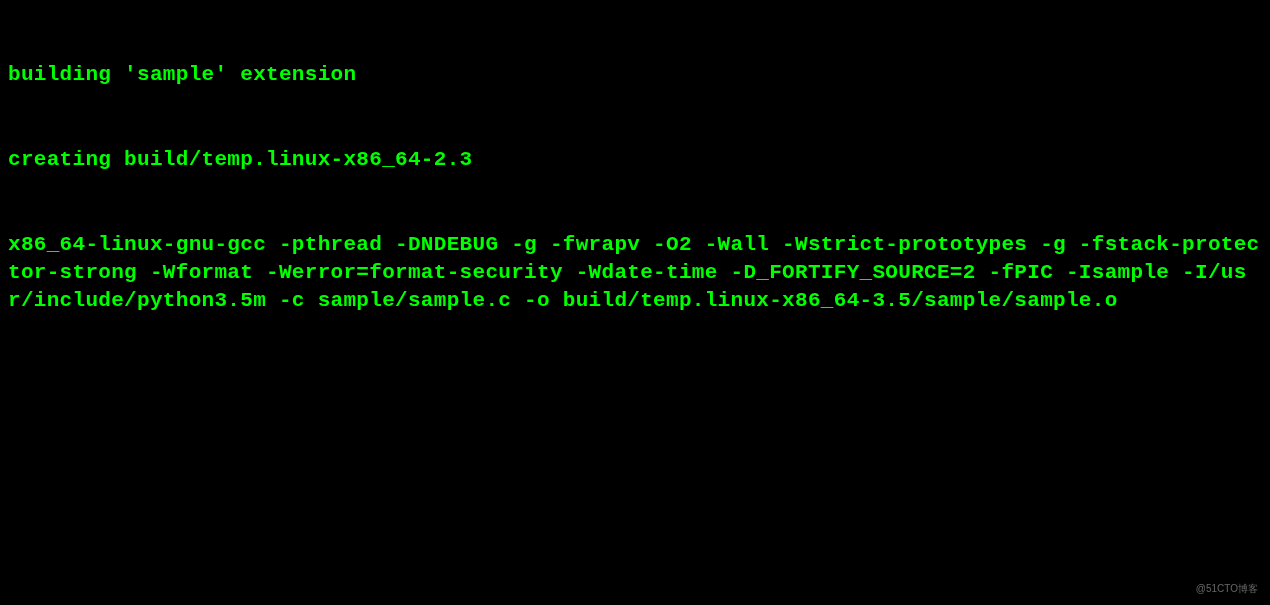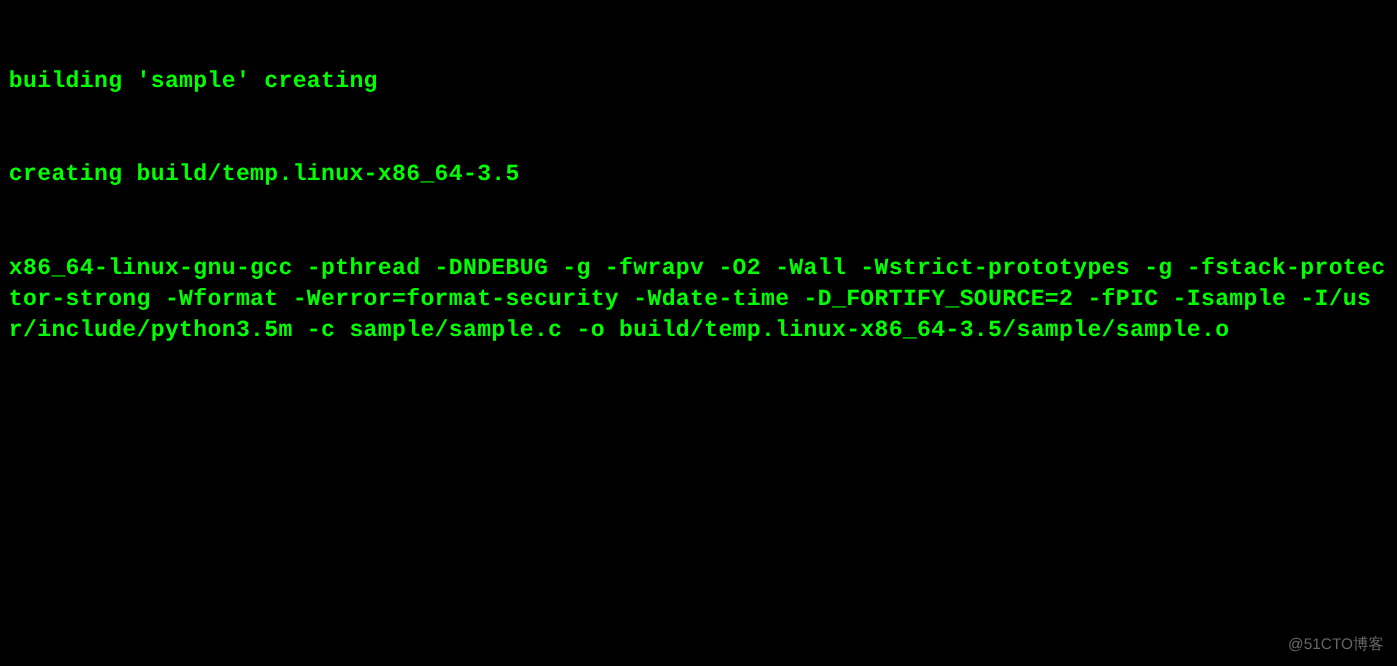--- a/index.html
+++ b/index.html
@@ -23,30 +23,30 @@
     .terminal-output {
       white-space: pre-wrap;
       word-break: break-all;
       letter-spacing: 0.3px;
     }
     .watermark {
       position: absolute;
       bottom: 10px;
       right: 12px;
       color: #aaa;
-      font-size: 14px;
+      font-size: 10px;
       font-weight: normal;
       font-family: sans-serif;
       opacity: 0.6;
     }
   </style>
 </head>
 <body>
 
 <div class="terminal-output">
-  <div>building 'sample' creating</div>
-  <div>creating build/temp.linux-x86_64-3.5</div>
+  <div>building 'sample' extension</div>
+  <div>creating build/temp.linux-x86_64-2.3</div>
   <div>x86_64-linux-gnu-gcc -pthread -DNDEBUG -g -fwrapv -O2 -Wall -Wstrict-prototypes -g -fstack-protector-strong -Wformat -Werror=format-security -Wdate-time -D_FORTIFY_SOURCE=2 -fPIC -Isample -I/usr/include/python3.5m -c sample/sample.c -o build/temp.linux-x86_64-3.5/sample/sample.o</div>
   
   
 </div>
 
 <div class="watermark">@51CTO博客</div>
 
 </body></html>

